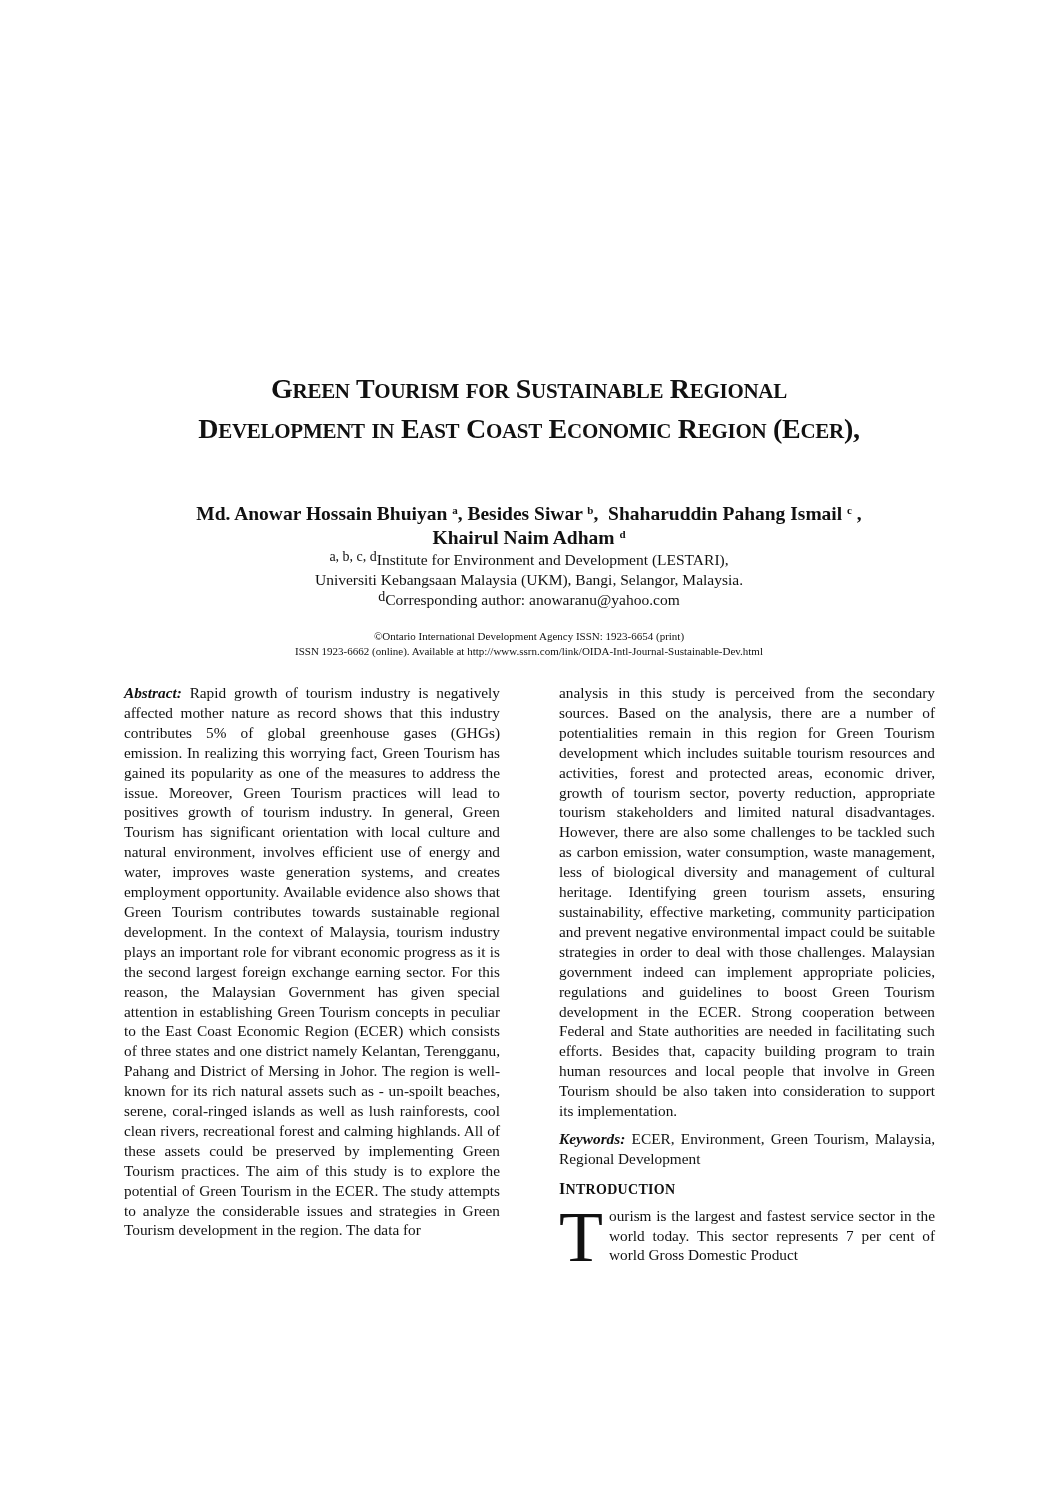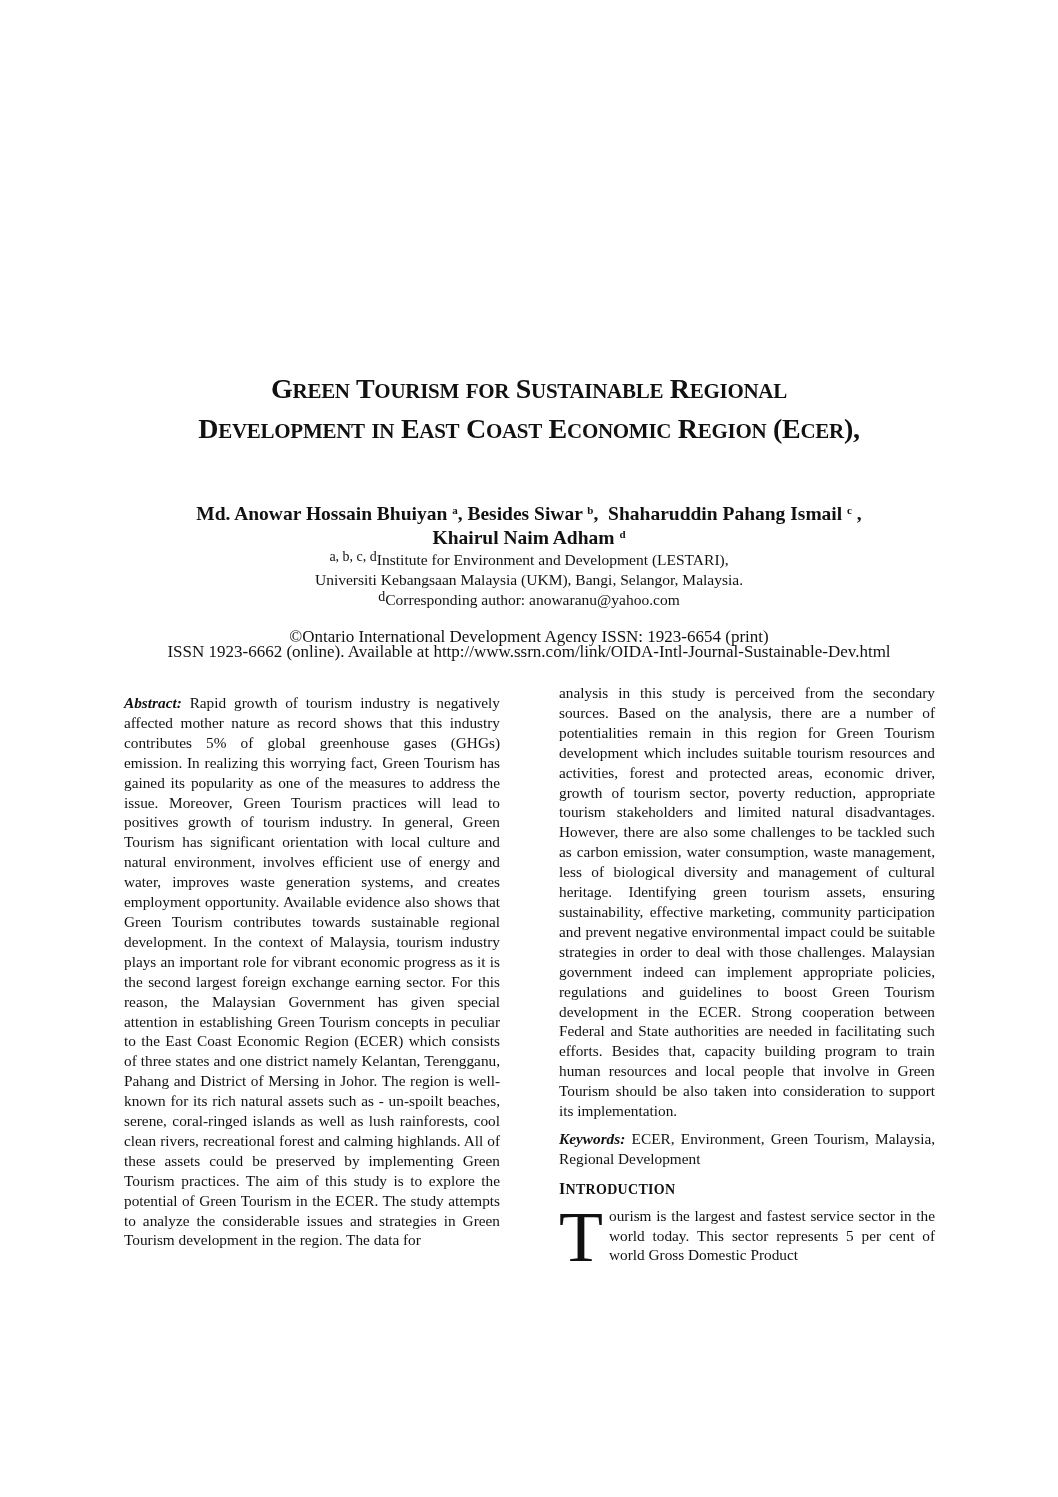--- a/index.html
+++ b/index.html
@@ -3,23 +3,23 @@
 <meta charset="utf-8">
 <style>
   html, body { margin:0; padding:0; background:#ffffff; }
   body { width:1058px; height:1497px; position:relative; overflow:hidden; color:#111; font-family:"Liberation Serif", serif; }
   .title { position:absolute; left:60px; width:938px; top:370px; text-align:center; font-weight:bold; font-size:28px; line-height:37px; letter-spacing:-0.3px; }
   .title .sc { font-size:21px; }
   .authors { position:absolute; left:60px; width:938px; top:502px; text-align:center; font-weight:bold; font-size:19.5px; line-height:24px; }
   .authors sup { font-size:11px; vertical-align:top; position:relative; top:-4px; }
   .affil { position:absolute; left:60px; width:938px; top:550px; text-align:center; font-size:15.5px; line-height:20px; }
   .affil sup { font-size:14px; vertical-align:top; position:relative; top:-3px; }
-  .issn { position:absolute; left:60px; width:938px; top:629px; text-align:center; font-size:17px; line-height:15px; }
+  .issn { position:absolute; left:60px; width:938px; top:629px; text-align:center; font-size:11px; line-height:15px; }
   .col { position:absolute; top:683px; width:376px; font-size:15.3px; line-height:19.9px; text-align:justify; }
-  .col.left { left:124px;margin-top:10px; }
+  .col.left { left:124px; }
   .col.right { left:559px; }
   .col p { margin:0; }
   .lbl { font-weight:bold; font-style:italic; }
   .kw { margin-top:8px !important; }
   .intro-h { font-weight:bold; font-size:14px; margin:10px 0 6px 0 !important; letter-spacing:0.3px; }
   .intro-h .big { font-size:16px; }
   .dropcap { float:left; font-size:72px; line-height:58px; font-weight:normal; margin:2px 6px 0 0; height:58px; }
 </style>
 </head>
 <body>
@@ -54,14 +54,14 @@
 </div>
 
 <div class="col left">
   <p><span class="lbl">Abstract:</span> <span>Rapid growth of tourism industry is negatively affected mother nature as record shows that this industry contributes 5% of global greenhouse gases (GHGs) emission. In realizing this worrying fact, Green Tourism has gained its popularity as one of the measures to address the issue. Moreover, Green Tourism practices will lead to positives growth of tourism industry. In general, Green Tourism has significant orientation with local culture and natural environment, involves efficient use of energy and water, improves waste generation systems, and creates employment opportunity. Available evidence also shows that Green Tourism contributes towards sustainable regional development. In the context of Malaysia, tourism industry plays an important role for vibrant economic progress as it is the second largest foreign exchange earning sector. For this reason, the Malaysian Government has given special attention in establishing Green Tourism concepts in peculiar to the East Coast Economic Region (ECER) which consists of three states and one district  namely Kelantan, Terengganu, Pahang and District of Mersing in Johor. The region is well-known for its rich natural assets such as - un-spoilt beaches, serene, coral-ringed islands as well as lush rainforests, cool clean rivers, recreational forest and calming highlands. All of these assets could be preserved by implementing Green Tourism practices. The aim of this study is to explore the potential of Green Tourism in the ECER. The study attempts to analyze the considerable issues and strategies in Green Tourism development in the region. The data for</span></p>
 </div>
 
 <div class="col right">
   <p>analysis in this study is perceived from the secondary sources. Based on the analysis, there are a number of potentialities remain in this region for Green Tourism development which includes suitable tourism resources and activities, forest and protected areas, economic driver, growth of tourism sector, poverty reduction, appropriate tourism stakeholders and limited natural disadvantages. However, there are also some challenges to be tackled such as carbon emission, water consumption, waste management, less of biological diversity and management of cultural heritage. Identifying green tourism assets, ensuring sustainability, effective marketing, community participation and prevent negative environmental impact could be suitable strategies in order to deal with those challenges. Malaysian government indeed can implement appropriate policies, regulations and guidelines to boost Green Tourism development in the ECER. Strong cooperation between Federal and State authorities are needed in facilitating such efforts. Besides that, capacity building program to train human resources and local people that involve in Green Tourism should be also taken into consideration to support its implementation.</p>
   <p class="kw"><span class="lbl">Keywords:</span> <span>ECER, Environment, Green Tourism, Malaysia, Regional Development</span></p>
   <p class="intro-h"><span class="big">I</span><span>NTRODUCTION</span></p>
-  <p><span class="dropcap">T</span><span>ourism is the largest and fastest service sector in the world today. This sector represents 5 per cent of world Gross Domestic Product</span></p>
+  <p><span class="dropcap">T</span><span>ourism is the largest and fastest service sector in the world today. This sector represents 7 per cent of world Gross Domestic Product</span></p>
 </div>
 
 </body></html>

